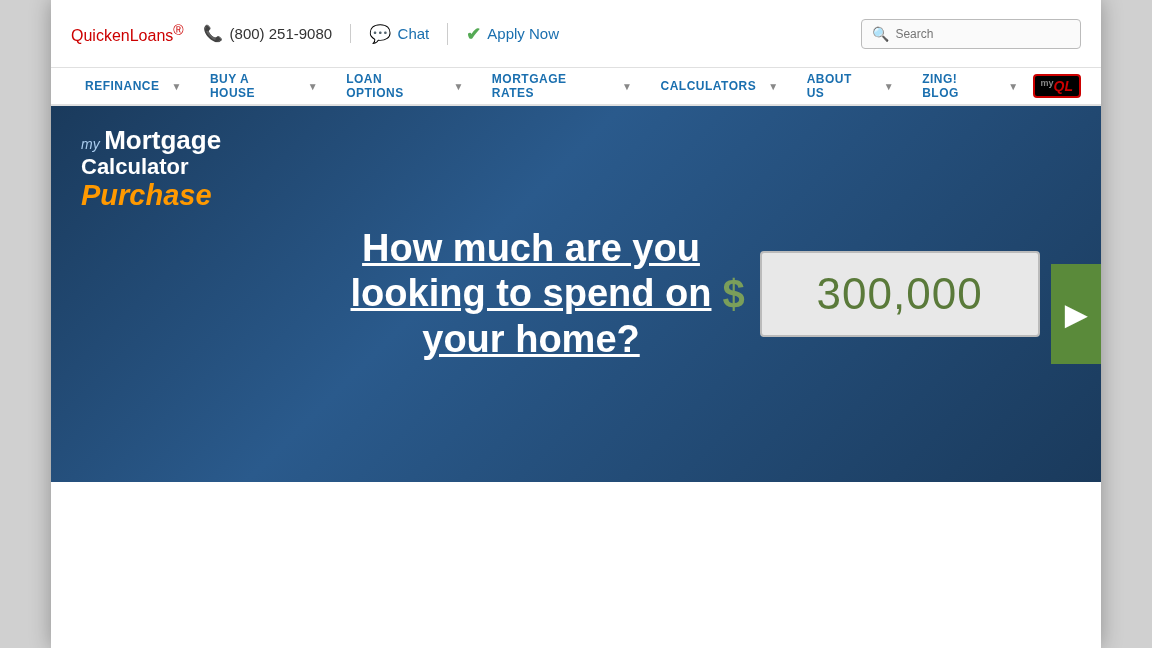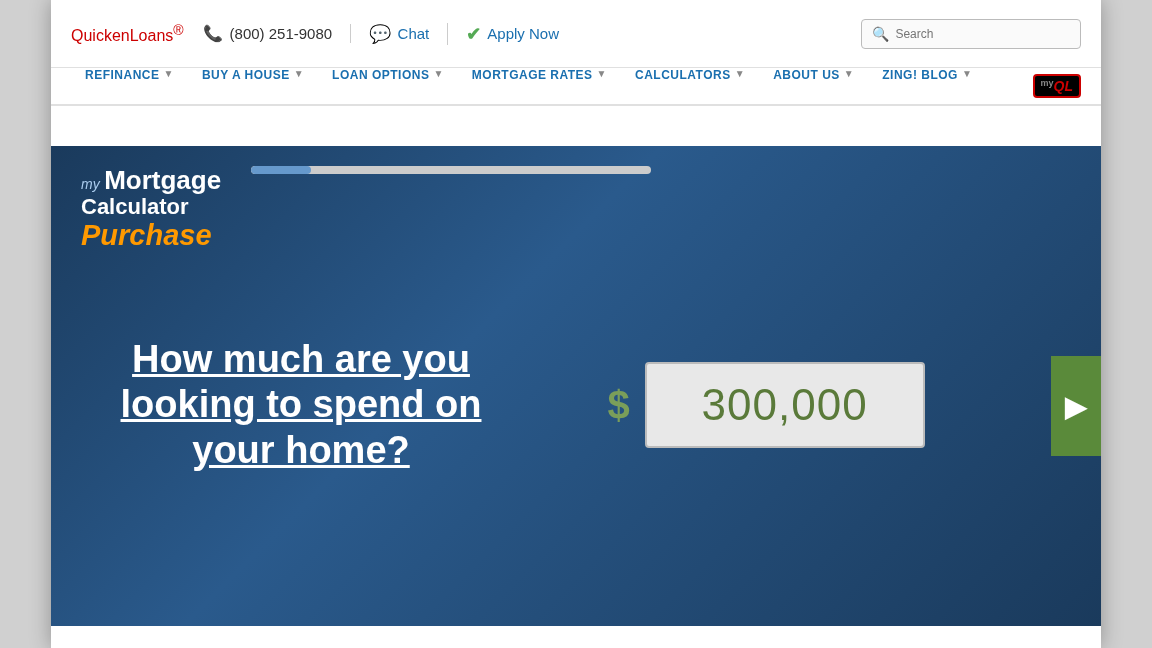--- a/index.html
+++ b/index.html
@@ -133,22 +133,22 @@
       display: flex;
       align-items: center;
       padding: 0 20px;
       height: 38px;
       border-bottom: 2px solid #e0e0e0;
       background: white;
     }
 
     .nav-item {
       display: flex;
-      align-items: flex-start;
-      gap: 4px;
+      align-items: center;
+      gap: 12px;
       font-size: 12px;
       font-weight: bold;
       color: #1a6faf;
       padding: 0 14px;
       cursor: pointer;
       height: 100%;
       text-transform: uppercase;
       letter-spacing: 0.5px;
     }
 
@@ -180,25 +180,24 @@
     .myql-ql {
       color: #cc0000;
       font-size: 14px;
       font-weight: bold;
       font-style: italic;
     }
 
     
     .calc-area {
       background: linear-gradient(135deg, #1a3a5c 0%, #2a5a8c 40%, #1a3a5c 100%);
-      height: 480px;
+      height: 376px;
       position: relative;
       display: flex;
-      flex-direction: column;
-      margin-top: 40px;
+      flex-direction: row;
     }
 
     
     .progress-area {
       display: flex;
       align-items: center;
       padding: 20px 30px 10px 200px;
       gap: 0;
     }
 

